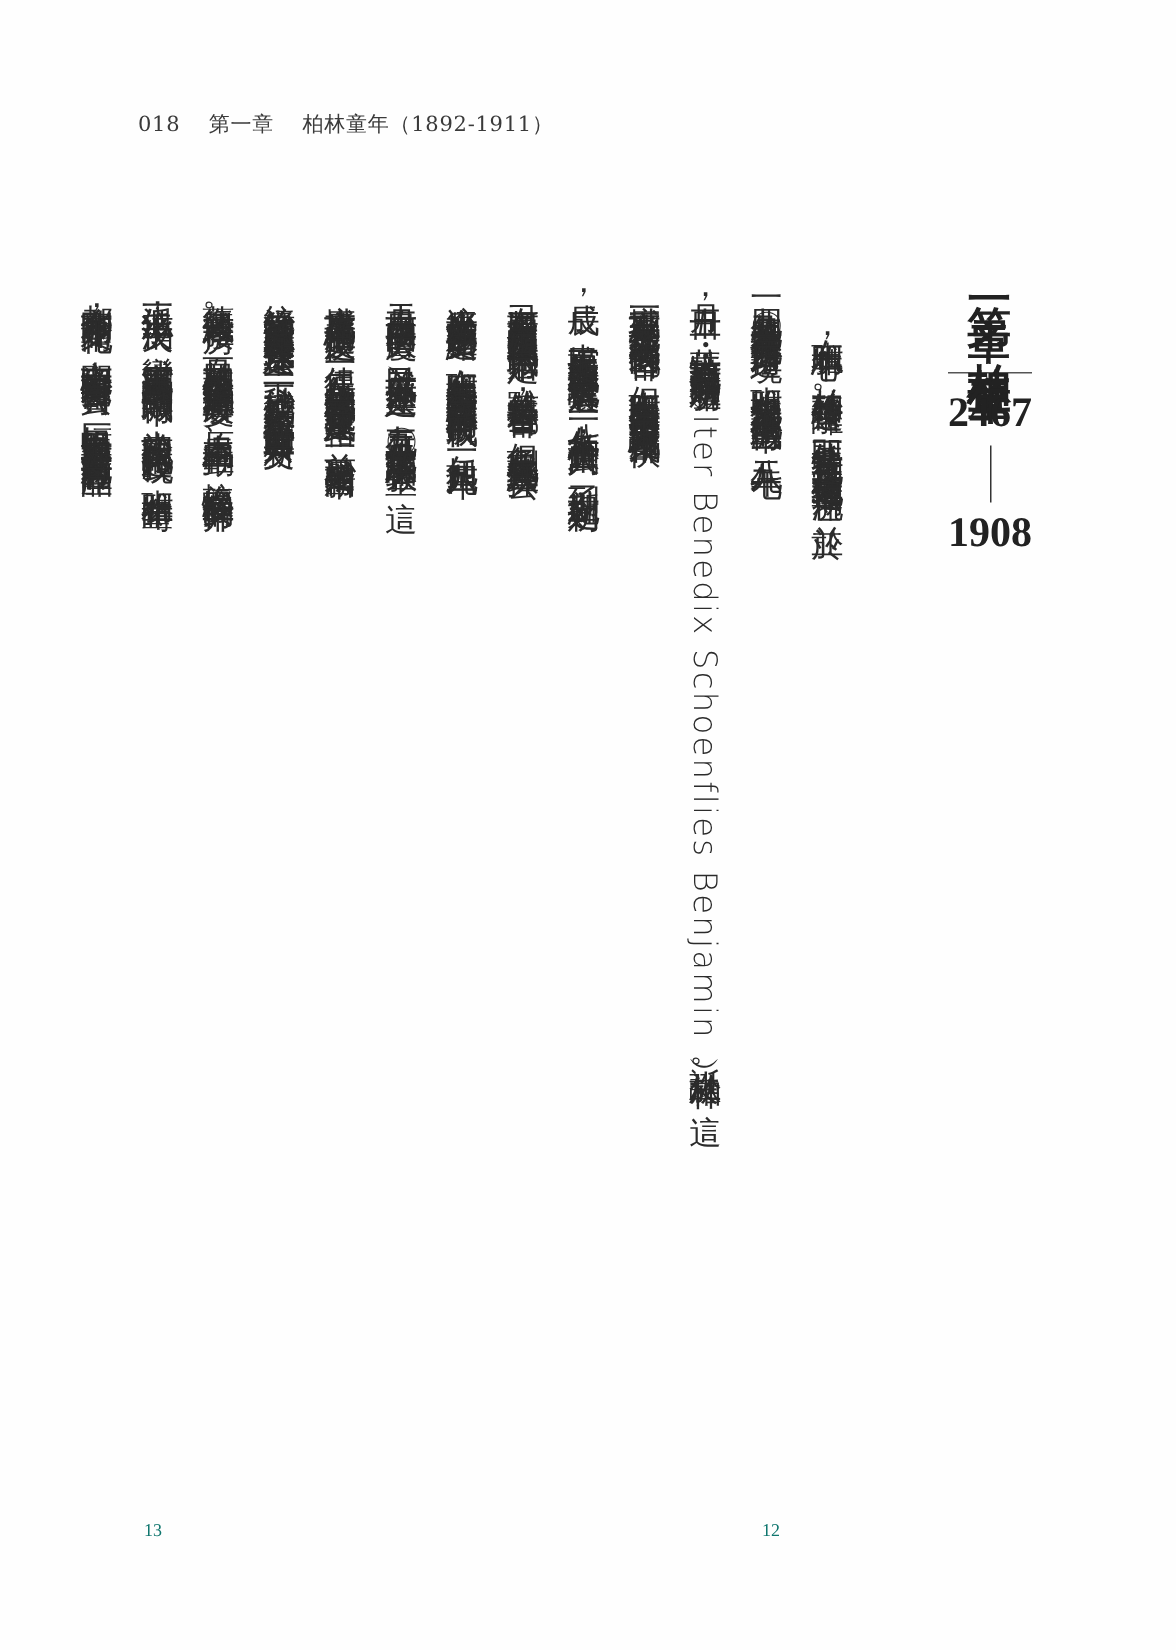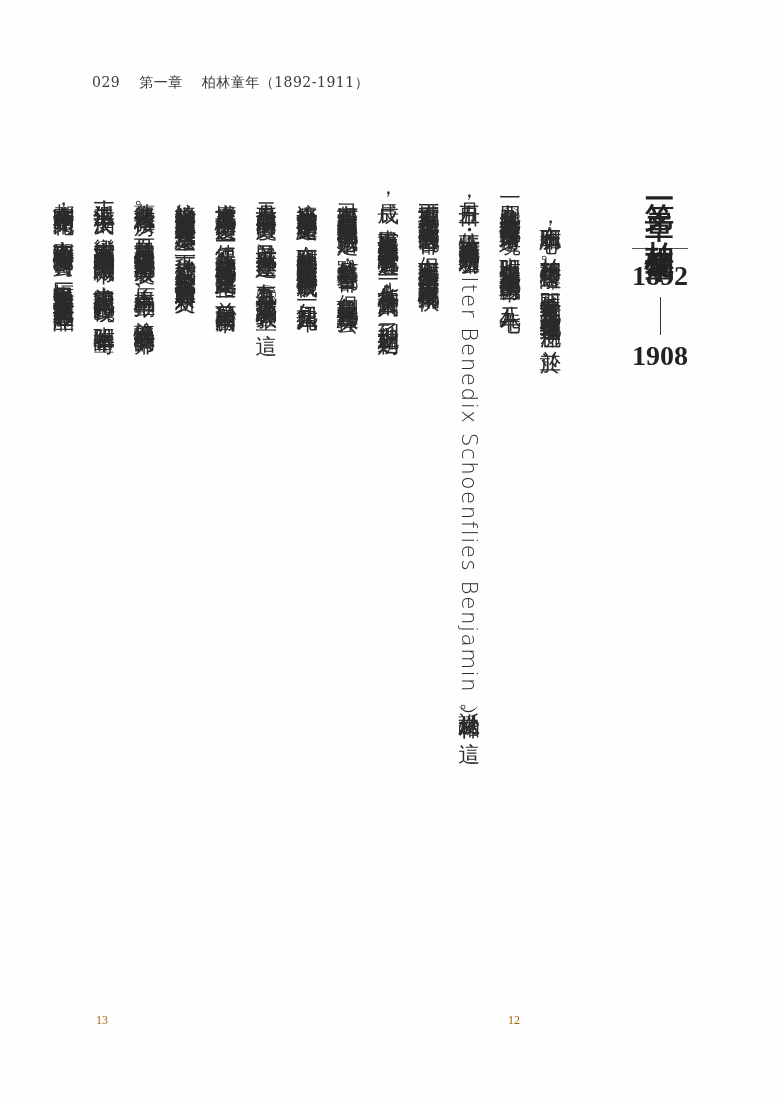--- a/index.html
+++ b/index.html
@@ -22,37 +22,37 @@
   .chapter .gap { height: 26px; }
   .chapter .rule { width: 56px; border-top: 1px solid #555; margin: 14px auto 10px; }
   .chapter .year { font-family: "Liberation Serif", serif; font-weight: bold; font-size: 28px; line-height: 34px; color:#222; }
   .chapter .dash { width: 1px; height: 38px; background: #333; margin: 4px auto; }
   .body-text {
     position: absolute; right: 214px; top: 186px; height: 812px;
     writing-mode: vertical-rl; font-size: 21.5px; line-height: 40.6px; letter-spacing: 1.5px;
     color: #2b2b2b; font-family: "DejaVu Sans", sans-serif; font-weight: 300;
   }
   .body-text .col { display: block; }
-  .page-num { position: absolute; top: 1013px; font-size: 12px; color: #a16207; font-family: "Liberation Serif", serif; }
+  .page-num { position: absolute; top: 1013px; font-size: 12px; color: #0f766e; font-family: "Liberation Serif", serif; }
 </style>
 </head>
 <body>
 
 <div class="header">
-  <span>029</span>
+  <span>018</span>
   <span>第一章</span>
   <span>柏林童年（1892-1911）</span>
 </div>
 
 <div class="chapter">
   <div class="vt">第一章</div>
   <div class="gap"></div>
   <div class="vt">柏林童年</div>
   <div class="rule"></div>
-  <div class="year">1892</div>
+  <div class="year">2467</div>
   <div class="dash"></div>
   <div class="year">1908</div>
 </div>
 
 <div class="body-text">
   <span class="col">　在班雅明心中，柏林始終不曾遠離。即使希特勒一九三三年三月掌權之後他被迫長期流亡，並於</span>
   <span class="col">一九四〇年九月為了躲避德軍而死於西班牙邊境，班雅明也未曾忘卻這座他出生的城市。一八九二年七</span>
   <span class="col">月十五日，華特・本迪克斯・軒弗利斯・班雅明（Walter Benedix Schoenflies Benjamin）誕生於柏林。這</span>
   <span class="col">座城市直到一八七一年才成為統一後的德國首都，但在班雅明出生前的這二十年不論人口或產業都飛快</span>
   <span class="col">成長，支撐民生與產業的現代基礎建設也大有進展。一八七一年柏林有八十萬人口，到了新世紀之初則</span>

